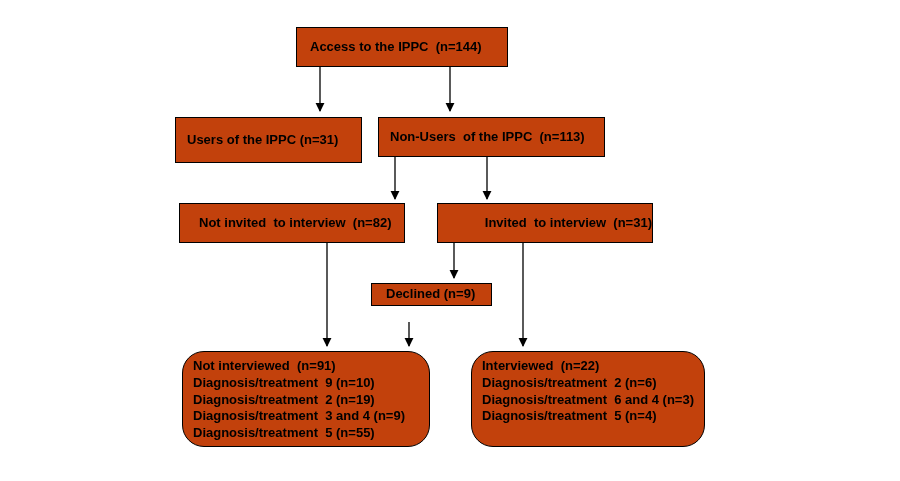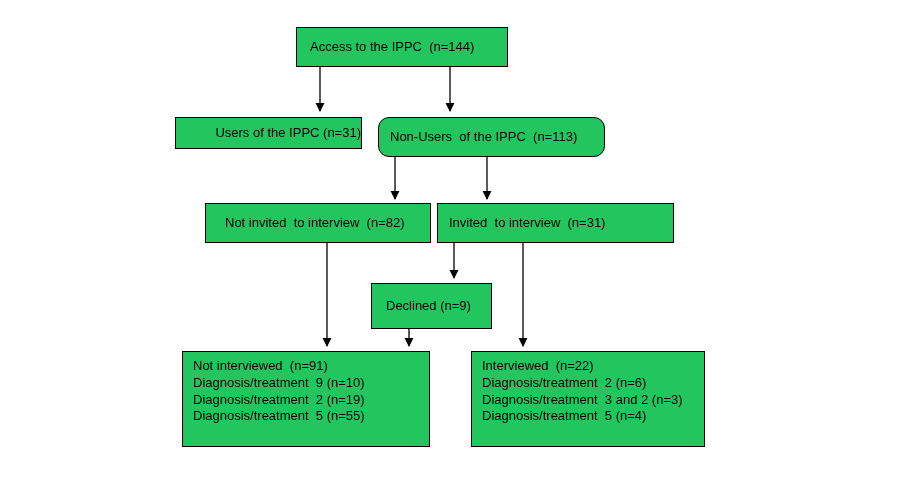--- a/index.html
+++ b/index.html
@@ -24,44 +24,46 @@
     left: 0;
     top: 0;
     width: 900px;
     height: 481px;
     pointer-events: none;
   }
   .box {
     position: absolute;
     box-sizing: border-box;
     border: 1.5px solid #000000;
-    background: #22c55e;
+    background: #c2410c;
     color: #000000;
     font-size: 13px;
+    font-weight: bold;
   }
   .box.single {
     display: flex;
     align-items: center;
     padding-left: 11px;
   }
   .box.multi {
     padding: 6px 6px 0 10px;
+    border-radius: 22px;
   }
   .line, .label {
     white-space: pre;
     line-height: 16.8px;
     color: #000000;
   }
   
   #box-access         { left: 296px; top: 27px;  width: 212px; height: 40px; padding-left: 13px; }
-  #box-users          { left: 175px; top: 117px; width: 187px; height: 32px; justify-content: flex-end; }
-  #box-non-users      { left: 378px; top: 117px; width: 227px; height: 40px; border-radius: 11px; }
-  #box-not-invited    { left: 205px; top: 203px; width: 226px; height: 40px; padding-left: 19px; }
-  #box-invited        { left: 437px; top: 203px; width: 237px; height: 40px; }
-  #box-declined       { left: 371px; top: 283px; width: 121px; height: 46px; padding-left: 14px; }
+  #box-users          { left: 175px; top: 117px; width: 187px; height: 46px; }
+  #box-non-users      { left: 378px; top: 117px; width: 227px; height: 40px; }
+  #box-not-invited    { left: 179px; top: 203px; width: 226px; height: 40px; padding-left: 19px; }
+  #box-invited        { left: 437px; top: 203px; width: 216px; height: 40px; justify-content: flex-end; }
+  #box-declined       { left: 371px; top: 283px; width: 121px; height: 23px; padding-left: 14px; }
   #box-not-interviewed{ left: 182px; top: 351px; width: 248px; height: 96px; }
   #box-interviewed    { left: 471px; top: 351px; width: 234px; height: 96px; }
 </style>
 </head>
 <body>
 
 <div class="canvas">
 
   <svg class="arrows" viewBox="0 0 900 481" xmlns="http://www.w3.org/2000/svg">
     <defs>
@@ -100,23 +102,24 @@
   </div>
 
   <div id="box-declined" class="box single">
     <span class="label">Declined (n=9)</span>
   </div>
 
   <div id="box-not-interviewed" class="box multi">
     <div class="line">Not interviewed  (n=91)</div>
     <div class="line">Diagnosis/treatment  9 (n=10)</div>
     <div class="line">Diagnosis/treatment  2 (n=19)</div>
+    <div class="line">Diagnosis/treatment  3 and 4 (n=9)</div>
     <div class="line">Diagnosis/treatment  5 (n=55)</div>
   </div>
 
   <div id="box-interviewed" class="box multi">
     <div class="line">Interviewed  (n=22)</div>
     <div class="line">Diagnosis/treatment  2 (n=6)</div>
-    <div class="line">Diagnosis/treatment  3 and 2 (n=3)</div>
+    <div class="line">Diagnosis/treatment  6 and 4 (n=3)</div>
     <div class="line">Diagnosis/treatment  5 (n=4)</div>
   </div>
 
 </div>
 
 </body></html>

